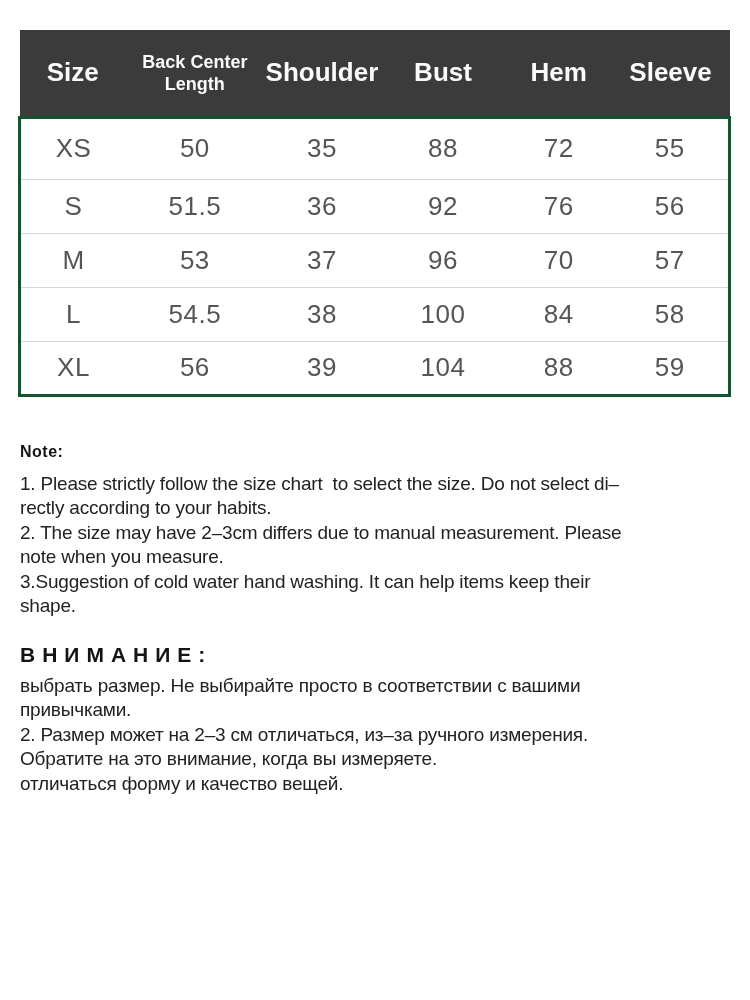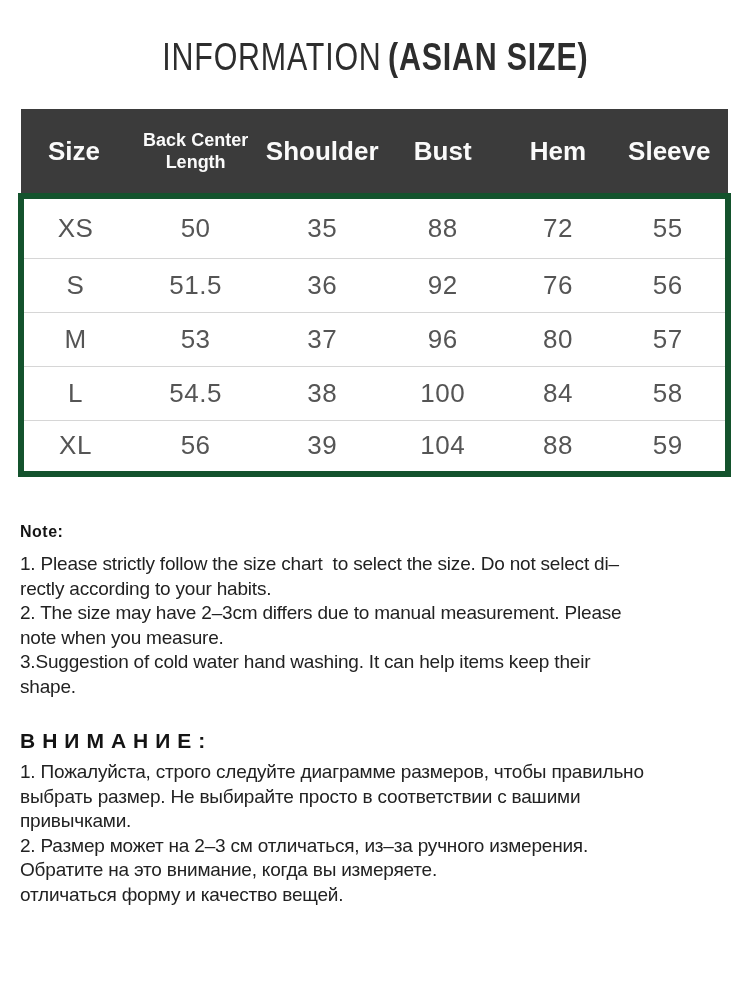--- a/index.html
+++ b/index.html
@@ -37,21 +37,21 @@
     background: #3b3b3b;
     color: #fafafa;
     font-weight: 600;
     font-size: 26px;
     text-align: center;
     vertical-align: middle;
     padding: 0;
   }
   th.two-line { font-size: 18px; }
   th.two-line span { display: block; line-height: 22px; }
-  tbody { border: 6px solid #14532d; }
+  tbody { border: 3px solid #14532d; }
   tbody tr { height: 54px; }
   tbody tr:first-child { height: 62px; }
   tbody tr:not(:first-child) td { border-top: 1px solid #d6d6d6; }
   td {
     text-align: center;
     vertical-align: middle;
     font-size: 26px;
     color: #555555;
     letter-spacing: 0.5px;
     padding: 0;
@@ -68,38 +68,33 @@
   }
   .text-block {
     margin-top: 6px;
     font-size: 19px;
     line-height: 24.5px;
     color: #222222;
     letter-spacing: -0.2px;
   }
   .text-block span { display: block; white-space: pre; }
   .attention-heading {
-    margin-top: 29px;
+    margin-top: 23px;
     font-size: 21px;
     font-weight: 700;
     color: #141414;
     letter-spacing: 7px;
     line-height: 26px;
   }
 </style>
 </head>
 <body>
 
 <div class="page">
 
-  <div class="title-wrap">
-    <div class="title-inner">
-      <span class="t-light">INFORMATION</span><span class="t-bold">(ASIAN SIZE)</span>
-    </div>
-  </div>
 
   <table class="size-table">
     <colgroup>
       <col style="width:15%">
       <col style="width:19.4%">
       <col style="width:16.4%">
       <col style="width:17.7%">
       <col style="width:14.9%">
       <col style="width:16.6%">
     </colgroup>
@@ -131,21 +126,21 @@
         <td>36</td>
         <td>92</td>
         <td>76</td>
         <td>56</td>
       </tr>
       <tr>
         <td>M</td>
         <td>53</td>
         <td>37</td>
         <td>96</td>
-        <td>80</td>
+        <td>70</td>
         <td>57</td>
       </tr>
       <tr>
         <td>L</td>
         <td>54.5</td>
         <td>38</td>
         <td>100</td>
         <td>84</td>
         <td>58</td>
       </tr>
@@ -168,21 +163,20 @@
       <span>rectly according to your habits.</span>
       <span>2. The size may have 2–3cm differs due to manual measurement. Please</span>
       <span>note when you measure.</span>
       <span>3.Suggestion of cold water hand washing. It can help items keep their</span>
       <span>shape.</span>
     </div>
 
     <div class="attention-heading">ВНИМАНИЕ:</div>
 
     <div class="text-block">
-      <span>1. Пожалуйста, строго следуйте диаграмме размеров, чтобы правильно</span>
       <span>выбрать размер. Не выбирайте просто в соответствии с вашими</span>
       <span>привычками.</span>
       <span>2. Размер может на 2–3 см отличаться, из–за ручного измерения.</span>
       <span>Обратите на это внимание, когда вы измеряете.</span>
       <span>отличаться форму и качество вещей.</span>
     </div>
   </div>
 
 </div>
 

